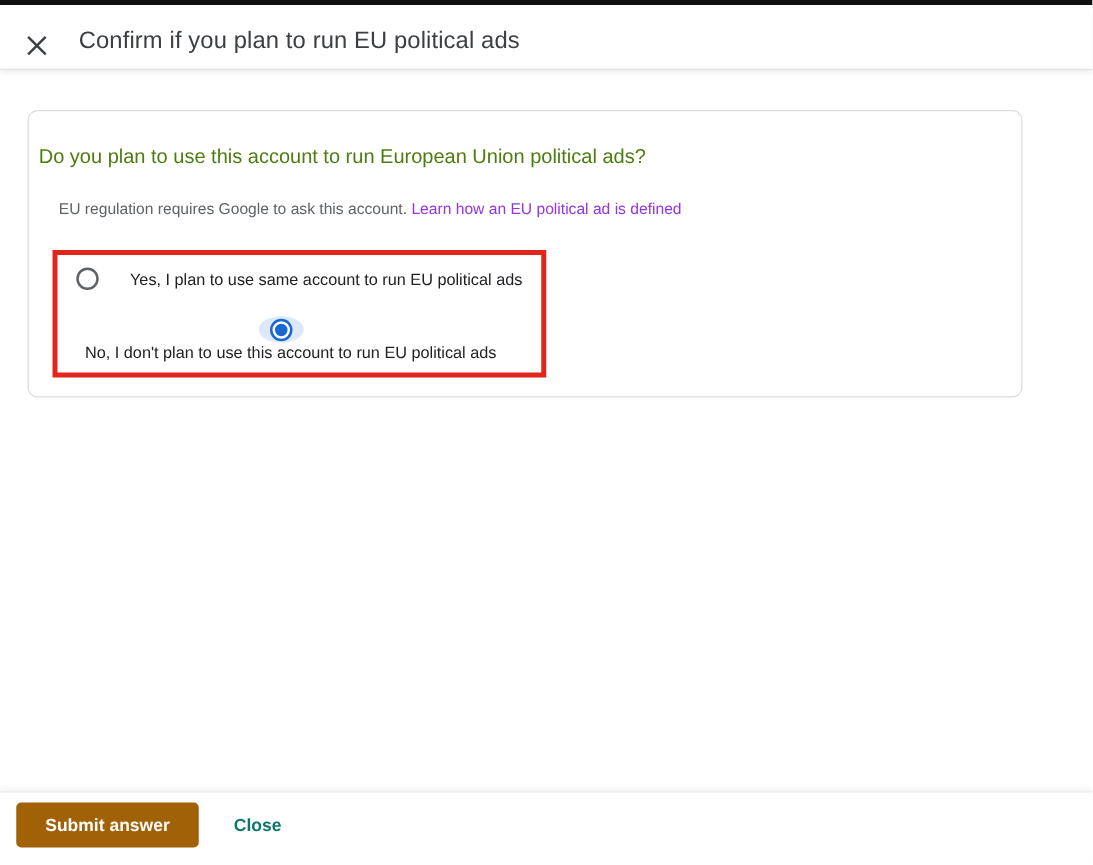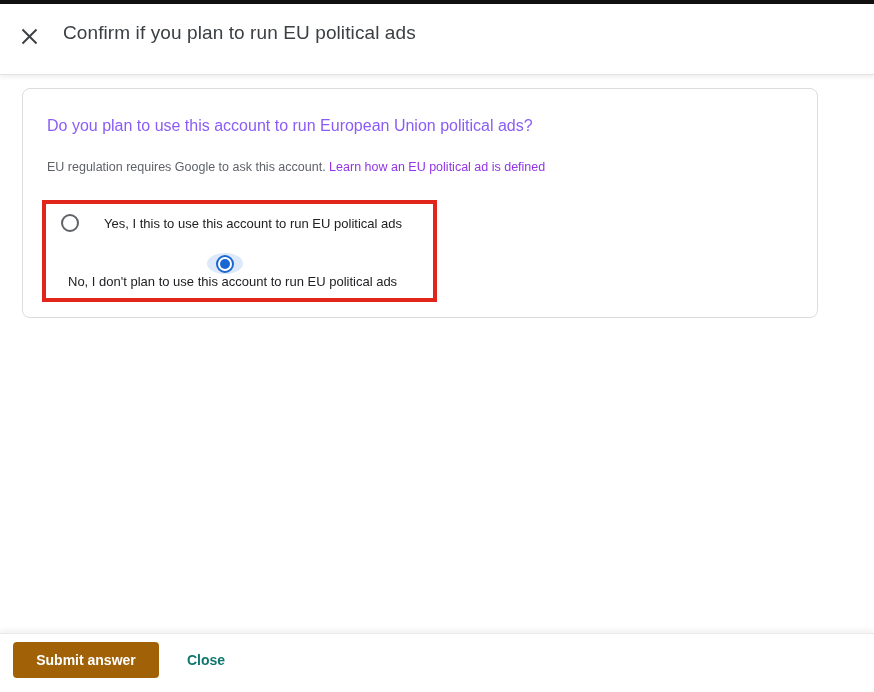--- a/index.html
+++ b/index.html
@@ -3,30 +3,30 @@
 <meta charset="utf-8">
 <style>
   * { margin:0; padding:0; box-sizing:border-box; }
   body { font-family:"Liberation Sans", sans-serif; background:#fff; }
   .screen { position:relative; width:874px; height:692px; background:#ffffff; overflow:hidden; }
 
   
   .top-bar { position:absolute; top:0; left:0; width:874px; height:4px; background:#111111; }
 
   
-  .header { position:absolute; top:4px; left:0; width:874px; height:71px; background:#fff;
+  .header { position:absolute; top:4px; left:0; width:874px; height:52px; background:#fff;
             border-bottom:1px solid #e3e3e3; box-shadow:0 2px 5px rgba(0,0,0,0.08); z-index:5;text-decoration:underline; }
   .close-btn { position:absolute; left:18px; top:21px; width:22px; height:22px; cursor:pointer;
                display:flex; align-items:center; justify-content:center; }
   .header-title { position:absolute; left:63px; top:18px; font-size:19px; color:#3c4043; letter-spacing:0.1px; }
 
   
   .card { position:absolute; left:22px; top:88px; width:796px; height:230px;
           border:1px solid #dadce0; border-radius:8px; background:#fff; }
-  .question { position:absolute; left:24px; top:28px; font-size:16px; color:#8b5cf6; }
+  .question { position:absolute; left:8px; top:28px; font-size:16px; color:#4d7c0f; }
   .helper { position:absolute; left:24px; top:71px; font-size:12.5px; color:#5f6368; }
   .helper a { color:#9334e6; text-decoration:none; cursor:pointer; }
 
   
   .red-box { position:absolute; left:42px; top:200px; width:395px; height:102px;
              border:4px solid #e1251b; z-index:3; pointer-events:none; }
 
   .option-row { position:absolute; left:52px; height:36px; display:flex; align-items:center; z-index:4; cursor:pointer; }
   .option-row.row-yes { top:205px; }
   .option-row.row-no  { top:253px;flex-direction:column; }
@@ -81,21 +81,21 @@
   </div>
 
   <div class="red-box"></div>
 
   <div class="option-row row-yes">
     <div class="halo">
       <div class="radio">
           <div class="dot"></div>
         </div>
     </div>
-    <div class="option-label">Yes, I this to use this account to run EU political ads</div>
+    <div class="option-label">Yes, I plan to use same account to run EU political ads</div>
   </div>
 
   <div class="option-row row-no">
     <div class="halo on">
       <div class="radio selected">
           <div class="dot"></div>
         </div>
     </div>
     <div class="option-label">No, I don't plan to use this account to run EU political ads</div>
   </div>

